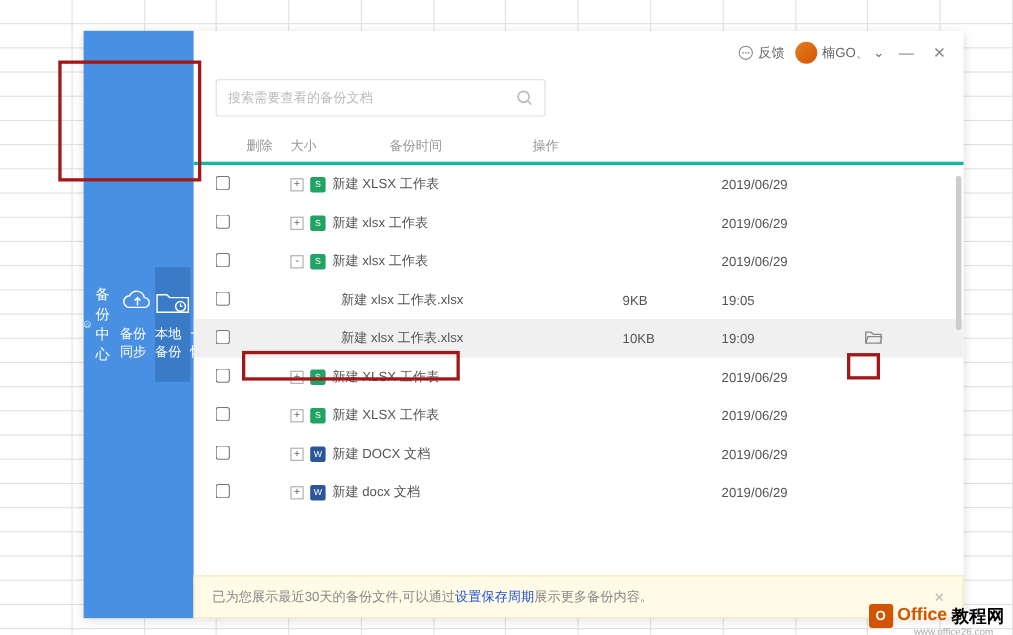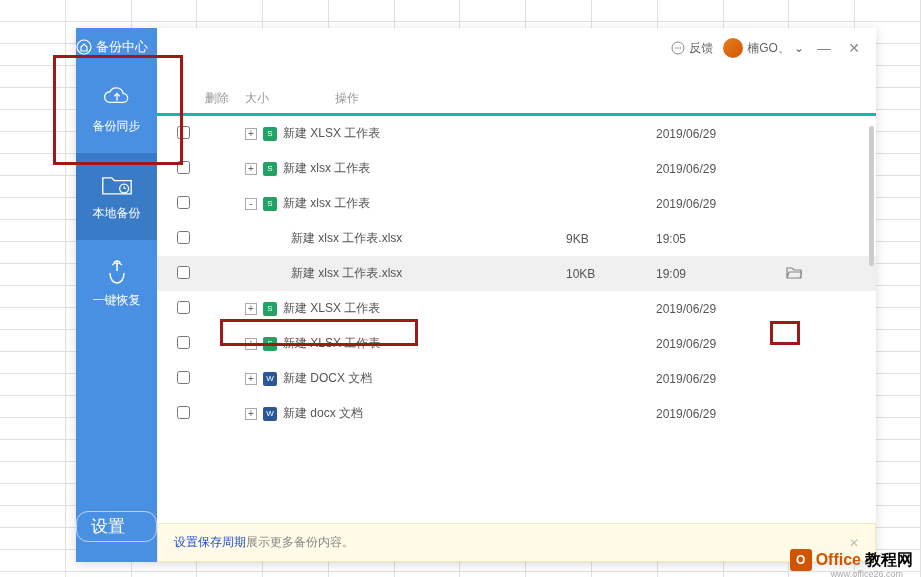--- a/index.html
+++ b/index.html
@@ -5,21 +5,21 @@
     * { margin: 0; padding: 0; box-sizing: border-box; font-family: "Microsoft YaHei", sans-serif; }
     body { width: 921px; height: 577px; background: #fff; position: relative; }
     
     .spreadsheet-bg { position: absolute; inset: 0; background: #fff; }
     .spreadsheet-bg .cell-grid { width: 100%; height: 100%; }
     .spreadsheet-bg .row { display: flex; height: 22px; }
     .spreadsheet-bg .cell { flex: 1; border-right: 1px solid #e0e0e0; border-bottom: 1px solid #e0e0e0; }
     
     .app-window { position: absolute; left: 76px; top: 28px; width: 800px; height: 534px; background: #fff; box-shadow: 0 2px 10px rgba(0,0,0,0.15); display: flex; }
     
-    .sidebar { width: 81px; background: #4a90e2; display: flex; flex-direction: column; color: #fff; font-size: 12px; }
+    .sidebar { width: 100px; background: #4a90e2; display: flex; flex-direction: row; align-items: center; color: #fff; font-size: 12px; }
     .sidebar-header { padding: 10px 0; display: flex; align-items: center; gap: 4px; font-size: 13px; }
     .sidebar-item { display: flex; flex-direction: column; align-items: center; gap: 6px; padding: 18px 0; width: 100%; cursor: pointer; }
     .sidebar-item-active { background: #3a7bc8; }
     .sidebar-icon { width: 32px; height: 28px; display: flex; align-items: center; justify-content: center; }
     .sidebar-settings { margin-top: auto; margin-bottom: 20px; border: 1px solid rgba(255,255,255,0.6); border-radius: 12px; padding: 3px 14px; font-size: 17px; cursor: pointer; }
     
     .main { flex: 1; display: flex; flex-direction: column; position: relative; }
     
     .titlebar { height: 40px; display: flex; align-items: center; justify-content: flex-end; padding: 0 12px; gap: 10px; font-size: 12px; color: #666; }
     .titlebar .feedback { display: flex; align-items: center; gap: 4px; cursor: pointer; }
@@ -571,26 +571,34 @@
       <div class="user">
         <div class="avatar"></div>
         <span>楠GO、</span>
         <span>⌄</span>
       </div>
       <div class="win-btn">—</div>
       <div class="win-btn">✕</div>
     </div>
 
     <div class="toolbar">
+      <div class="search-box">
+        <input type="text" placeholder="搜索需要查看的备份文档" style="">
+        <svg width="16" height="16" viewBox="0 0 16 16">
+            <circle cx="7" cy="7" r="5" fill="none" stroke="#bbb" stroke-width="1.5"></circle>
+            <path d="M11 11l3 3" stroke="#bbb" stroke-width="1.5"></path>
+          </svg>
+      </div>
     </div>
 
     <div class="list-header">
       <div class="col-check"></div>
       <div class="col-del">删除</div>
       <div class="col-size">大小</div>
+      <div class="col-time">备份时间</div>
       <div class="col-op">操作</div>
     </div>
 
     <div class="list-body" id="list-body">
       <div class="scrollbar-track">
           <div class="scrollbar-thumb"></div>
         </div>
     <div class="list-row">
           <div class="col-check"><input type="checkbox" style=""></div>
           <div class="col-del"></div>
@@ -693,20 +701,21 @@
             <div class="file-icon docx">W</div>
             <span>新建 docx 文档</span>
           </div>
           <div class="col-size"></div>
           <div class="col-time">2019/06/29</div>
           <div class="col-op"></div>
         </div>
       </div>
 
     <div class="footer-bar">
+      <span>已为您展示最近30天的备份文件,可以通过 </span>
       <span class="link">设置保存周期</span>
       <span> 展示更多备份内容。</span>
       <span class="footer-close">✕</span>
     </div>
 
   </div>
 </div>
 
 <div class="highlight-box hl-1"></div>
 <div class="highlight-box hl-2"></div>

